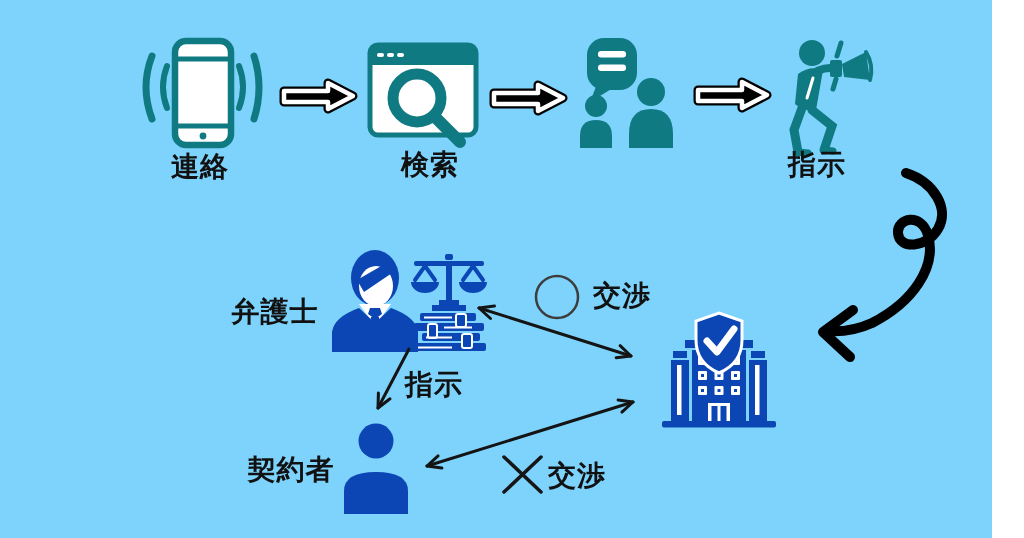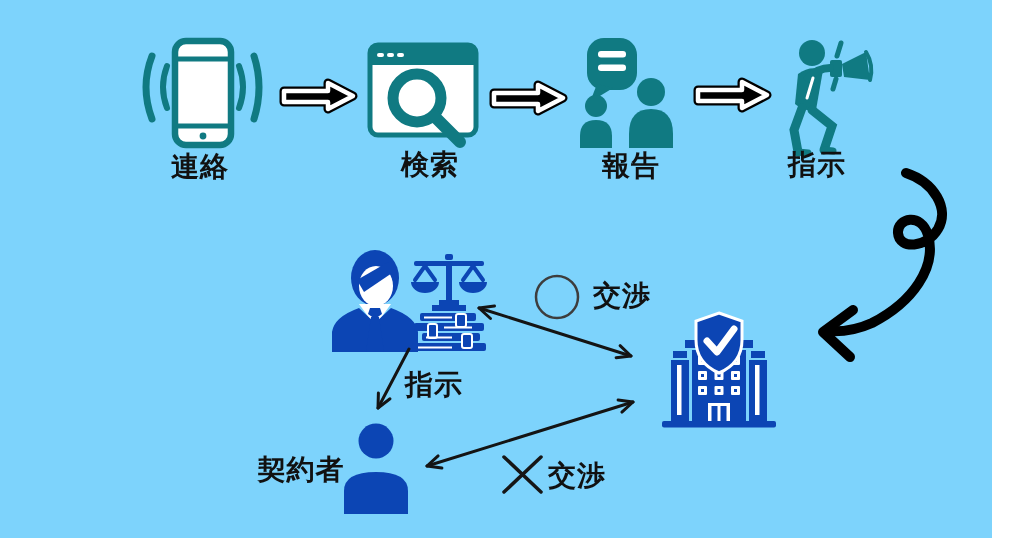--- a/index.html
+++ b/index.html
@@ -102,21 +102,20 @@
         <path d="M18,118 L28,119" stroke-width="7"></path>
         <path d="M32,76 L52,92 L44,116" stroke-width="9"></path>
         <path d="M44,116 L53,117" stroke-width="7"></path>
       </g>
       <path d="M33,44 L27,64" stroke="#fff" stroke-width="3" fill="none" stroke-linecap="round"></path>
     </svg>
   </div>
 
   <div class="lbl" style="left:200px;top:167px">連絡</div>
   <div class="lbl" style="left:430px;top:165px">検索</div>
-  <div class="lbl" style="left:631px;top:166px">報告</div>
   <div class="lbl" style="left:817px;top:165px">指示</div>
 
   <div class="icon" style="left:328px;top:248px;width:94px;height:104px">
     <svg width="94" height="104" viewBox="0 0 94 104">
       <ellipse cx="47" cy="30" rx="24" ry="28" fill="#0C45B4"></ellipse>
       <ellipse cx="48" cy="38" rx="17" ry="20" fill="#fff"></ellipse>
       <path d="M29,32 L62,13 L67,23 L36,44 Z" fill="#0C45B4"></path>
       <polygon points="31,56 63,56 47,78" fill="#fff"></polygon>
       <path d="M4,104 L4,84 Q6,69 31,60 L47,75 L63,60 Q88,69 90,84 L90,104 Z" fill="#0C45B4"></path>
       <polygon points="42,60 52,60 54,66 47,71 40,66" fill="#0C45B4"></polygon>
@@ -231,18 +230,19 @@
     <circle cx="557" cy="297" r="21" stroke="#3d3d3d" stroke-width="2.5" fill="none"></circle>
 
     <path d="M504,457 L541,492 M541,457 L504,492" stroke="#161616" stroke-width="3.5" stroke-linecap="round" fill="none"></path>
 
     <g stroke="#000" stroke-width="10" fill="none" stroke-linecap="round" stroke-linejoin="round">
       <path d="M906,173 C934,182 950,209 938,229 C927,248 899,250 898,233 C897,218 921,212 928,235 C937,267 913,302 872,323 Q850,333 826,331"></path>
       <polyline points="853,310 823,332 850,357"></polyline>
     </g>
   </svg>
 
+  <div class="lbl" style="left:275px;top:312px">弁護士</div>
   <div class="lbl" style="left:622px;top:296px">交渉</div>
   <div class="lbl" style="left:434px;top:385px">指示</div>
-  <div class="lbl" style="left:301px;top:470px">契約者</div>
+  <div class="lbl" style="left:291px;top:470px">契約者</div>
   <div class="lbl" style="left:577px;top:476px">交渉</div>
 
 </div>
 
 </body></html>

